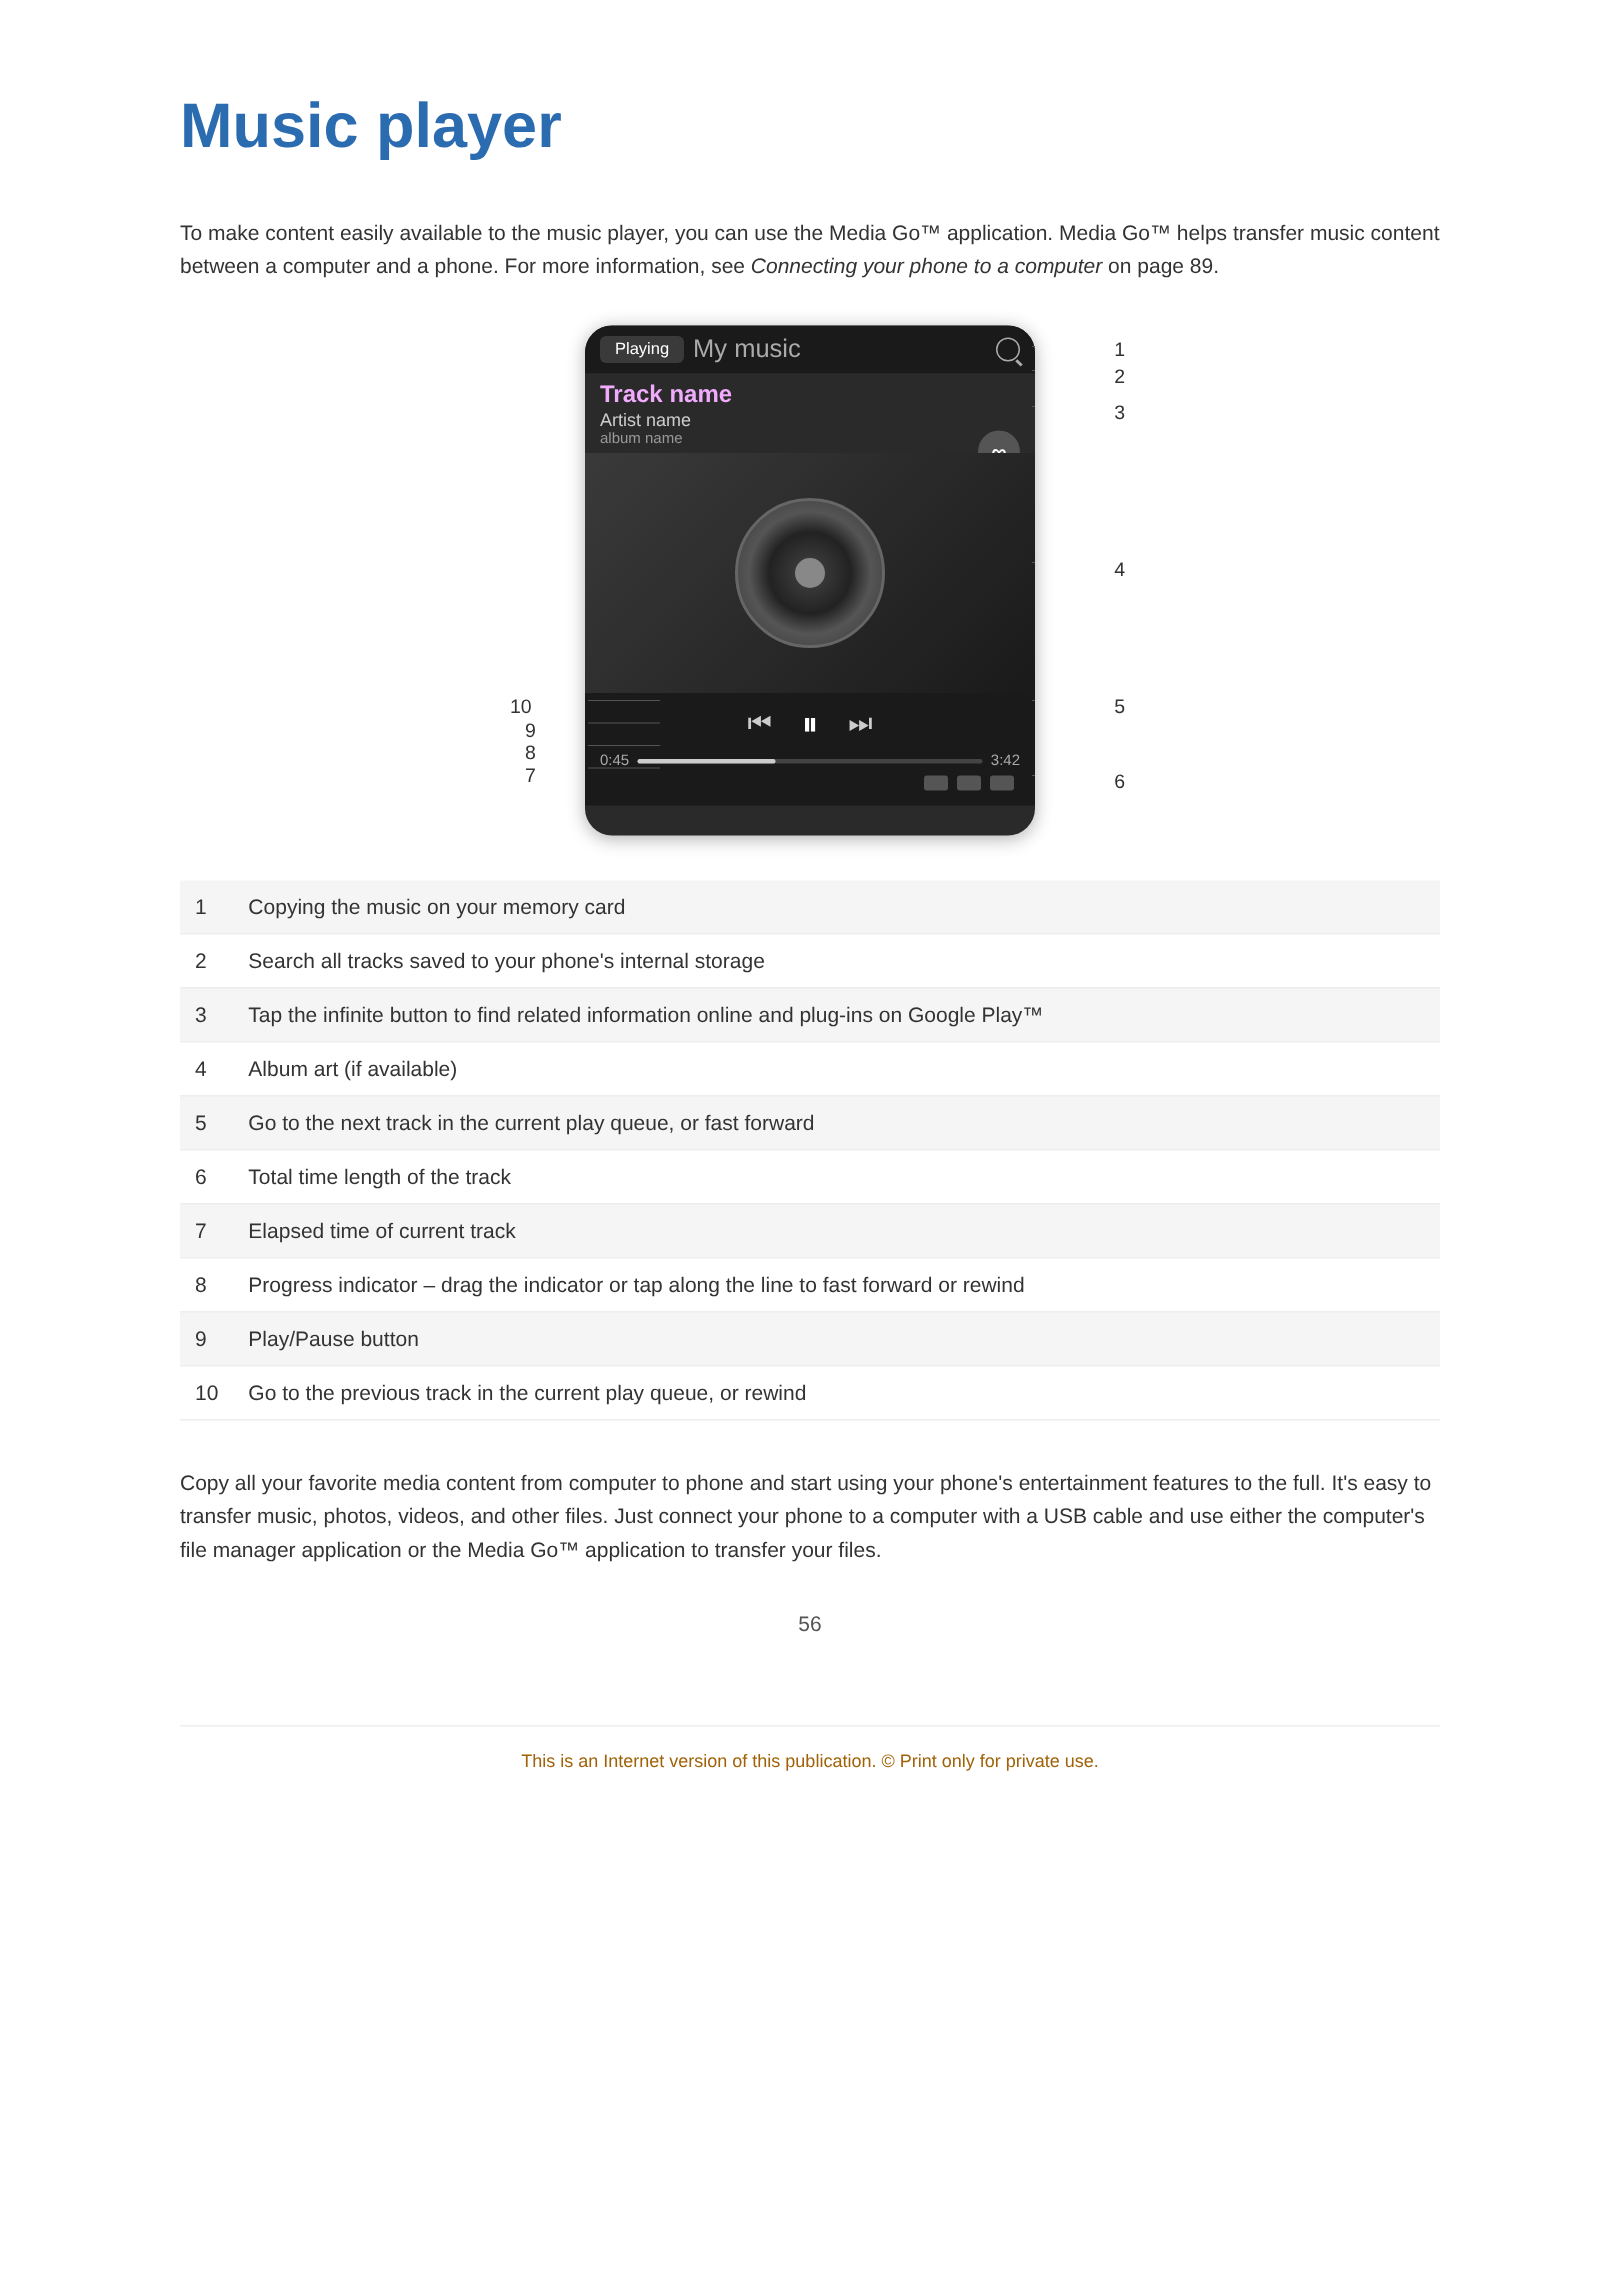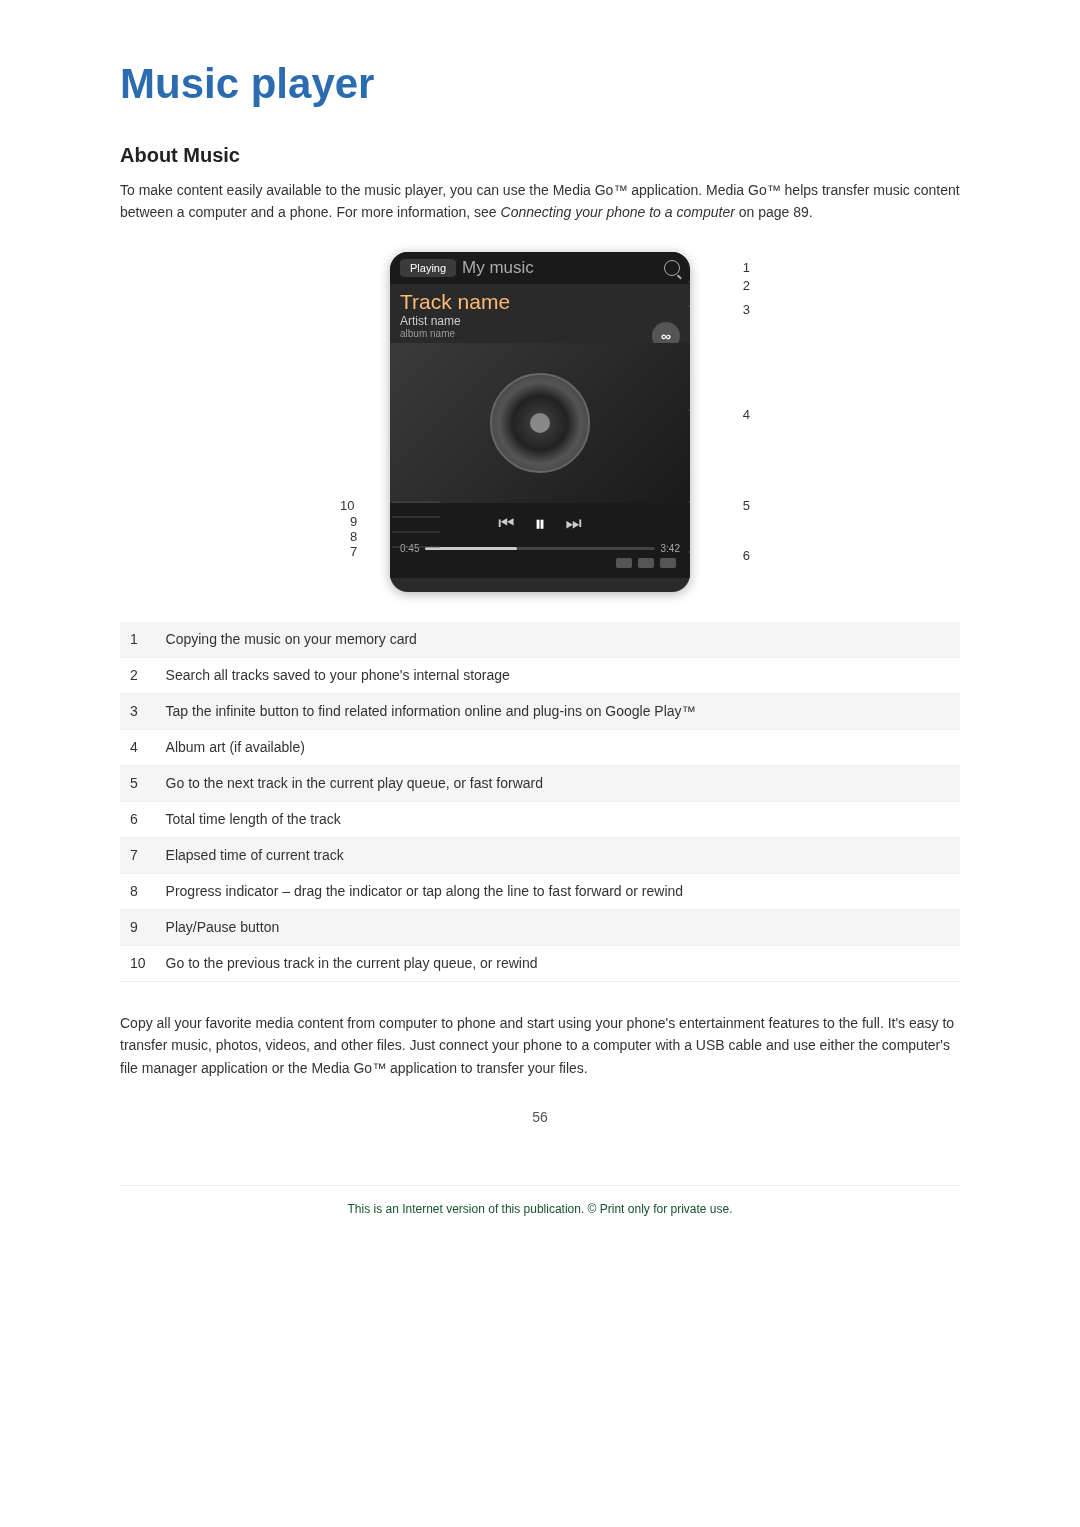--- a/index.html
+++ b/index.html
@@ -108,23 +108,23 @@
       right: -3px;
       transform: rotate(45deg);
     }
 
     .phone-track-info {
       padding: 6px 10px 4px 10px;
       background: #2a2a2a;
     }
 
     .track-name-text {
-      color: #fdba74;
-      font-size: 21px;
-      font-weight: normal;
+      color: #f0abfc;
+      font-size: 16px;
+      font-weight: bold;
     }
 
     .artist-name-text {
       color: #ccc;
       font-size: 12px;
     }
 
     .album-name-text {
       color: #999;
       font-size: 10px;
@@ -275,21 +275,21 @@
     .legend-num {
       width: 30px;
       text-align: left;
       font-weight: normal;
       color: #333;
     }
 
     .page-footer {
       text-align: center;
       font-size: 12px;
-      color: #14532d;
+      color: #a16207;
       margin-top: 60px;
       border-top: 1px solid #eee;
       padding-top: 16px;
     }
 
     .page-number {
       text-align: center;
       font-size: 14px;
       color: #555;
       margin: 30px 0 10px 0;
@@ -302,21 +302,20 @@
     .copying-section {
       margin-top: 10px;
     }
   </style>
 </head>
 <body>
 
 <h1 class="page-title">Music player</h1>
 
 <div class="about-section">
-  <h2 class="section-heading">About Music</h2>
   <p class="body-text">
     <span>To make content easily available to the music player, you can use the Media Go™ application. Media Go™ helps transfer music content between a computer and a phone. For more information, see </span><span class="italic-link">Connecting your phone to a computer</span><span> on page 89.</span>
   </p>
 </div>
 
 <div class="overview-section">
 
   <div class="phone-container">
 
     <div style="position:relative; display:inline-block;">

